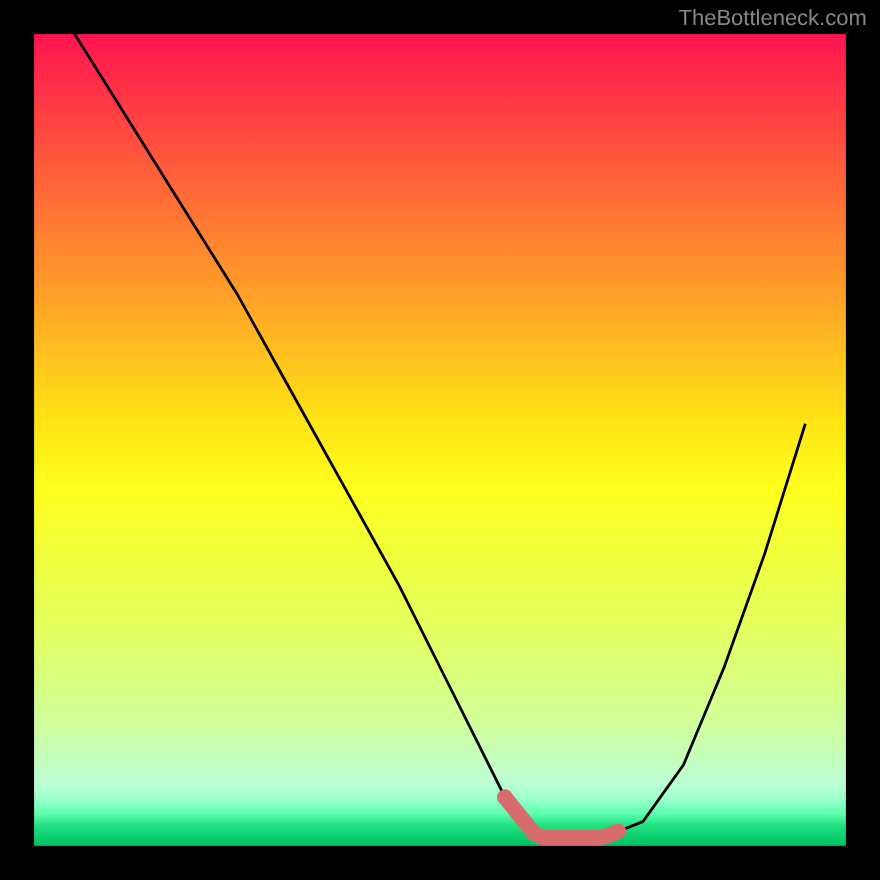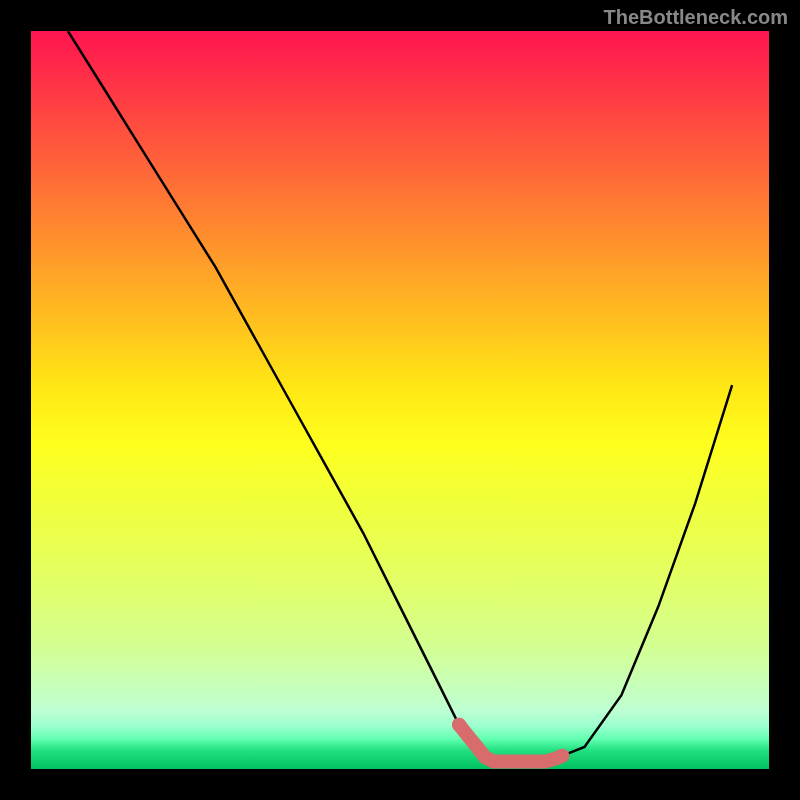--- a/index.html
+++ b/index.html
@@ -11,21 +11,20 @@
     font-family: Arial, sans-serif;
     overflow: hidden;
   }
   .attribution {
     position: absolute;
     top: 6px;
     right: 12px;
     color: #888;
     font-size: 20px;
     z-index: 10;
-    font-weight: bold;
   }
   .chart-area {
     position: absolute;
     left: 31px;
     top: 31px;
     width: 738px;
     height: 738px;
     background: linear-gradient(to bottom,
       #ff1450 0%,
       #ff3745 8%,

